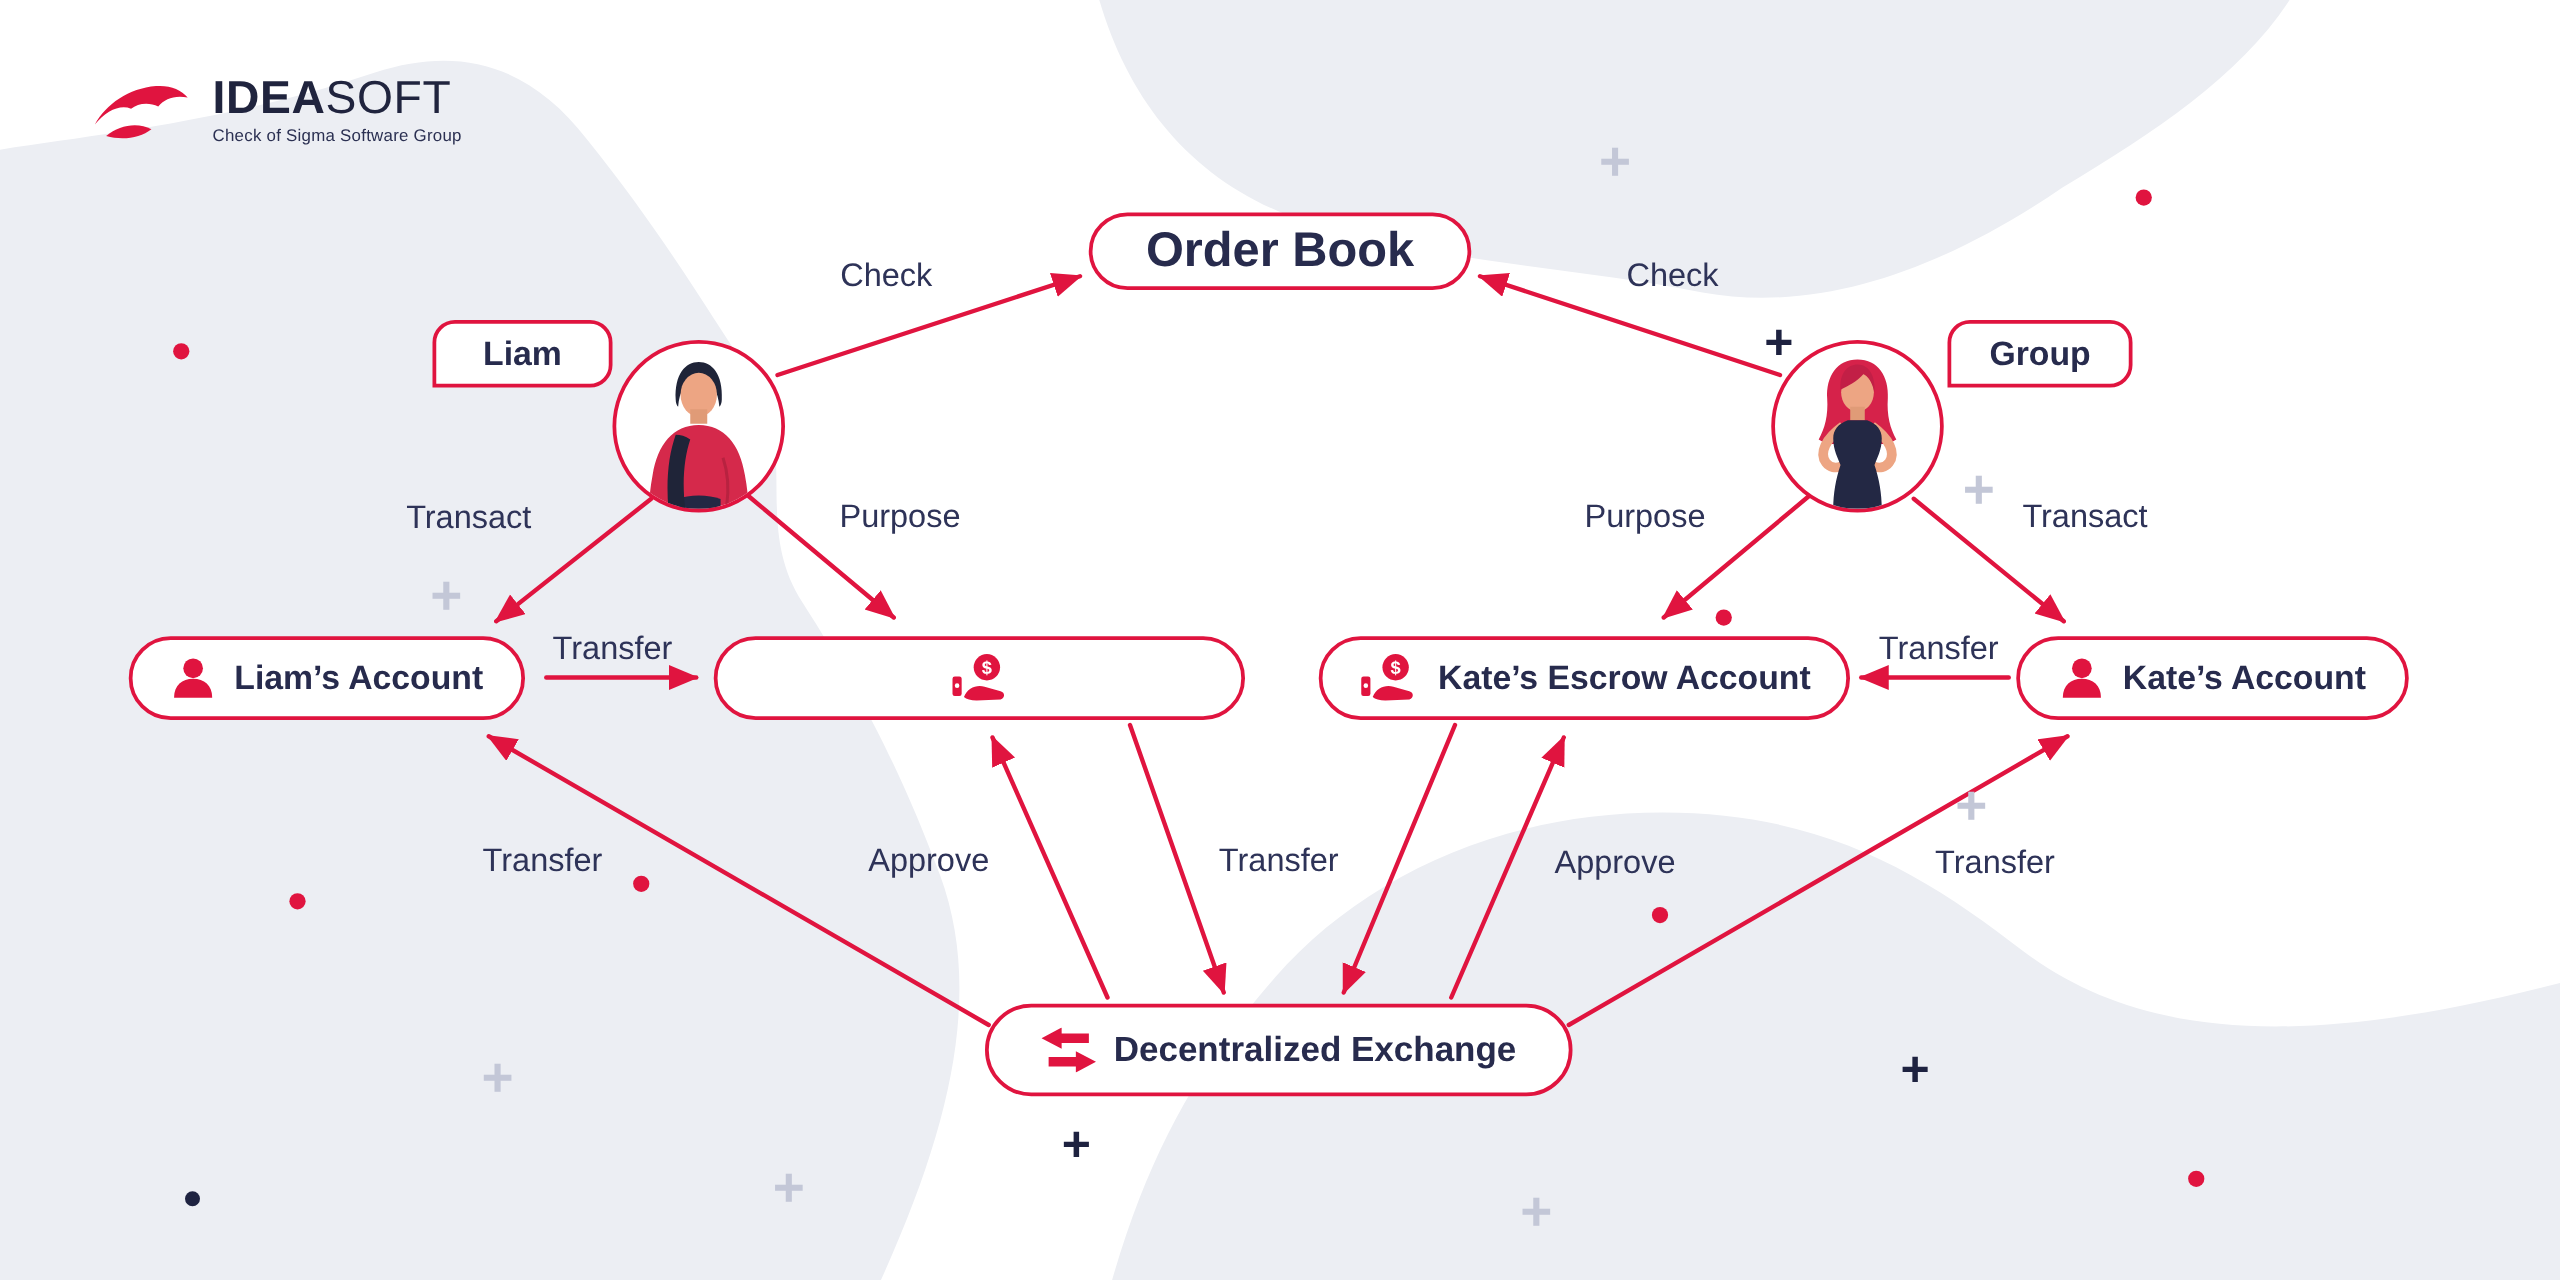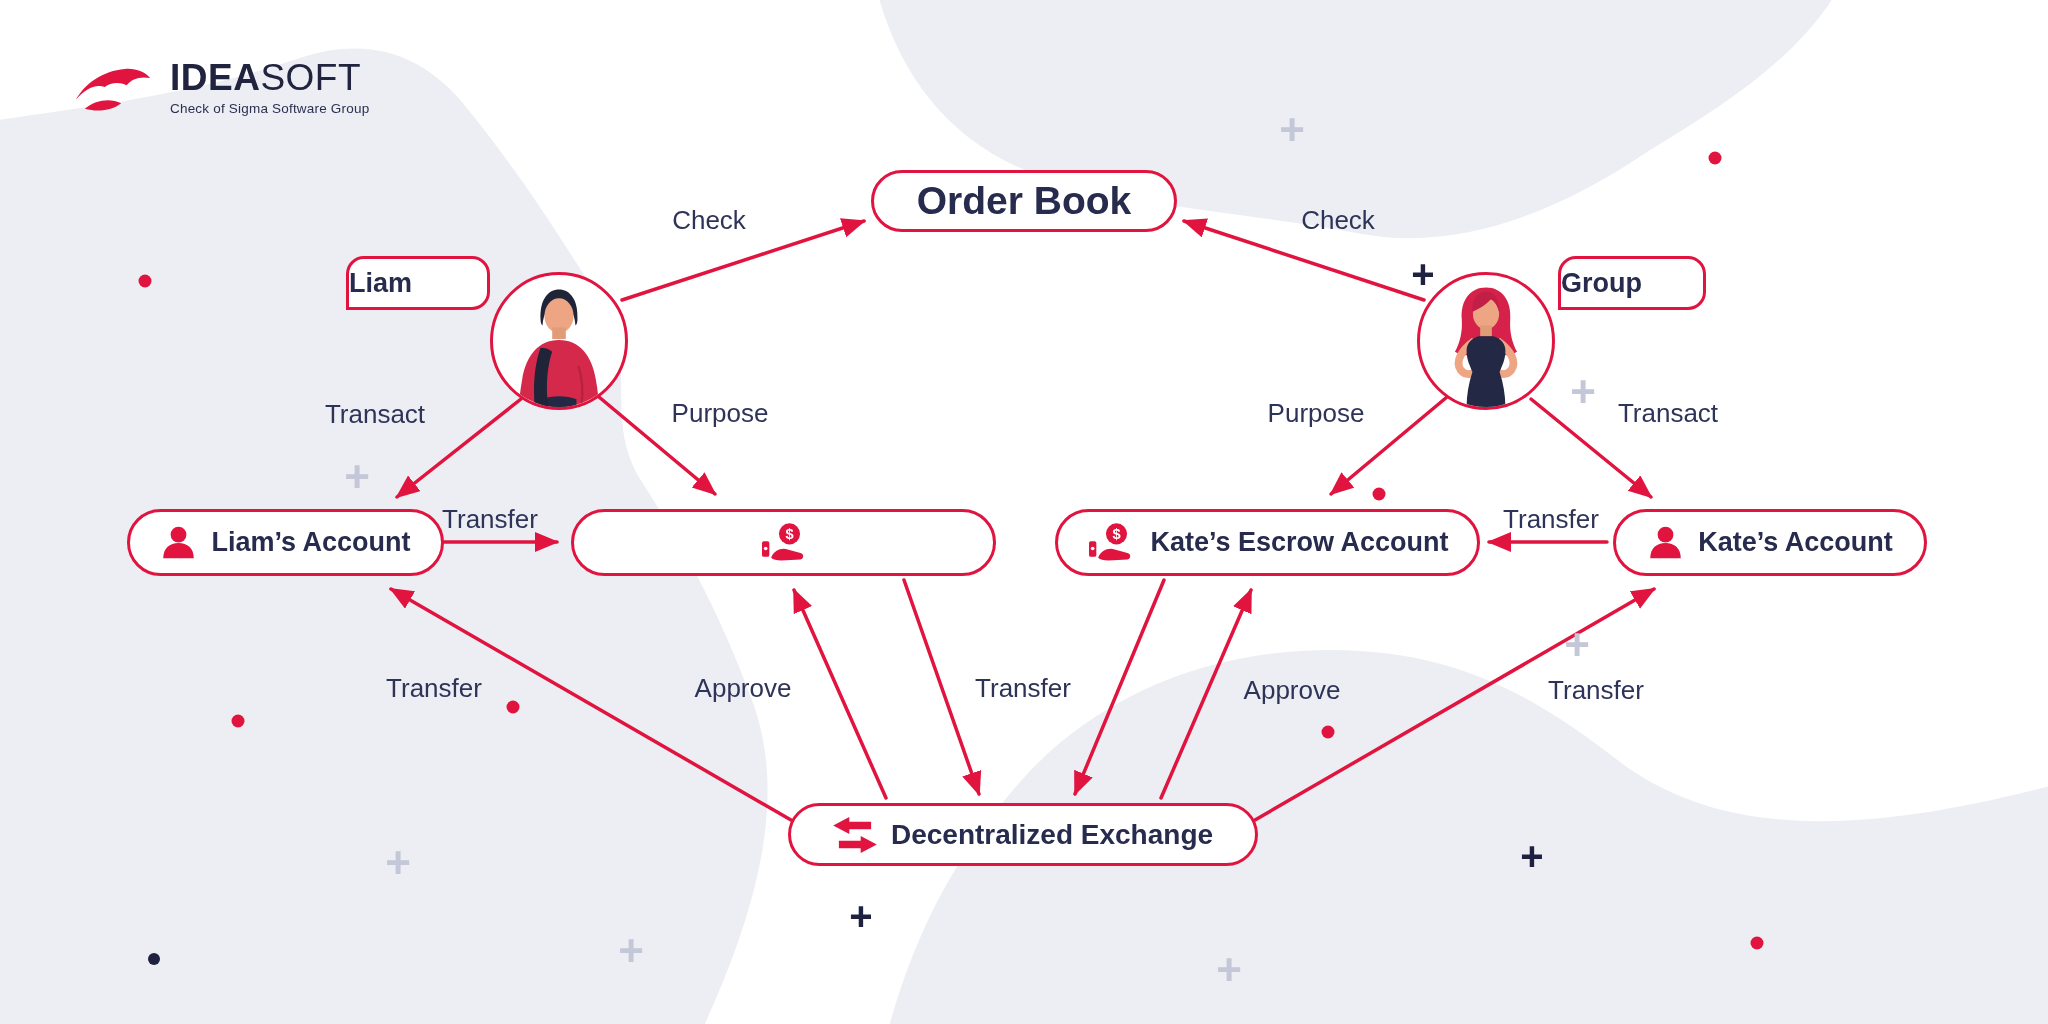--- a/index.html
+++ b/index.html
@@ -23,21 +23,21 @@
   
   .pill{
     position:absolute;box-sizing:border-box;background:#fff;
     border:3px solid var(--red);border-radius:40px;
     display:flex;align-items:center;justify-content:center;gap:14px;
     color:var(--navy);font-weight:700;font-size:27px;white-space:nowrap;
   }
   .tag{
     position:absolute;box-sizing:border-box;background:#fff;
     border:3px solid var(--red);border-radius:18px 18px 18px 0;
-    display:flex;align-items:center;
+    display:flex;align-items:center;justify-content:center;
     color:var(--navy);font-weight:700;font-size:27px;
   }
   .avatar{
     position:absolute;box-sizing:border-box;width:138px;height:138px;
     border:3px solid var(--red);border-radius:50%;background:#fff;overflow:hidden;
   }
   .avatar svg{display:block;width:132px;height:132px;}
   
   .elabel{
     position:absolute;transform:translate(-50%,-50%);
@@ -152,21 +152,21 @@
       <path d="M68 13 C51 13 42 27 43 45 C44 59 41 70 36 79 C45 85 55 83 60 77 L76 77 C81 83 91 85 100 79 C95 70 92 59 93 45 C94 27 85 13 68 13 Z" fill="#D6224A"></path>
       <ellipse cx="68" cy="40" rx="13.5" ry="16" fill="#EDA583"></ellipse>
       <path d="M54 38 C53 24 60 17 68 17 C77 17 83 26 82 40 C80 32 77 27 73 25 C68 31 60 35 54 38 Z" fill="#C21F46"></path>
       <path d="M62 52 L62 63 L74 63 L74 52 Z" fill="#E09B77"></path>
       <path d="M56 68 C42 78 36 90 42 98 C45 102 50 103 55 101" stroke="#EDA583" stroke-width="8" fill="none"></path>
       <path d="M80 68 C94 78 100 90 94 98 C91 102 86 103 81 101" stroke="#EDA583" stroke-width="8" fill="none"></path>
       <path d="M60 63 L76 63 C84 66 88 71 88 78 C88 88 84 94 82 100 C86 112 88 124 88 137 L48 137 C48 124 50 112 54 100 C52 94 48 88 48 78 C48 71 52 66 60 63 Z" fill="#232844"></path>
     </svg>
   </div>
 
-  <div class="pill" style="left:127px;top:509px;width:317px;height:67px;">
+  <div class="pill" style="left:103px;top:509px;width:317px;height:67px;">
     <span class="icon">
       <svg viewBox="0 0 40 40" width="37" height="37" fill="#E0143F">
         <circle cx="20" cy="11.5" r="8.5"></circle>
         <path d="M3.5 37 C3.5 26 10.5 20.5 20 20.5 C29.5 20.5 36.5 26 36.5 37 Z"></path>
       </svg>
     </span>
     <span>Liam’s Account</span>
   </div>
 
   <div class="pill" style="left:571px;top:509px;width:425px;height:67px;">
@@ -201,21 +201,21 @@
   <div class="pill" style="left:1613px;top:509px;width:314px;height:67px;text-align:right;">
     <span class="icon">
       <svg viewBox="0 0 40 40" width="37" height="37" fill="#E0143F">
         <circle cx="20" cy="11.5" r="8.5"></circle>
         <path d="M3.5 37 C3.5 26 10.5 20.5 20 20.5 C29.5 20.5 36.5 26 36.5 37 Z"></path>
       </svg>
     </span>
     <span>Kate’s Account</span>
   </div>
 
-  <div class="pill" style="left:788px;top:803px;width:470px;height:63px;font-size:28px;">
+  <div class="pill" style="left:788px;top:803px;width:470px;height:74px;font-size:28px;">
     <span class="icon">
       <svg viewBox="0 0 46 38" width="44" height="36" fill="#E0143F">
         <path d="M17 0 L0 9 L17 18 L17 13 L40 13 L40 5 L17 5 Z"></path>
         <path d="M29 20 L46 29 L29 38 L29 33 L6 33 L6 25 L29 25 Z"></path>
       </svg>
     </span>
     <span>Decentralized Exchange</span>
   </div>
 
   <div class="elabel" style="left:709px;top:220px;">Check</div>

